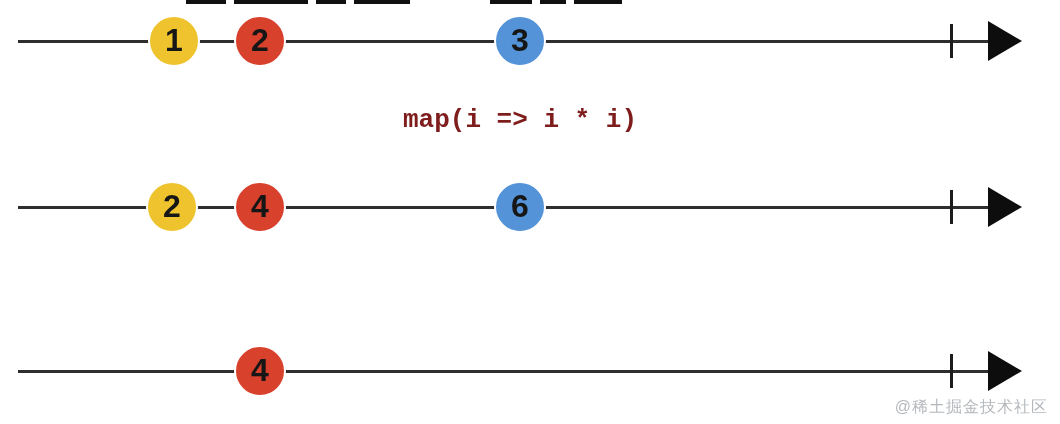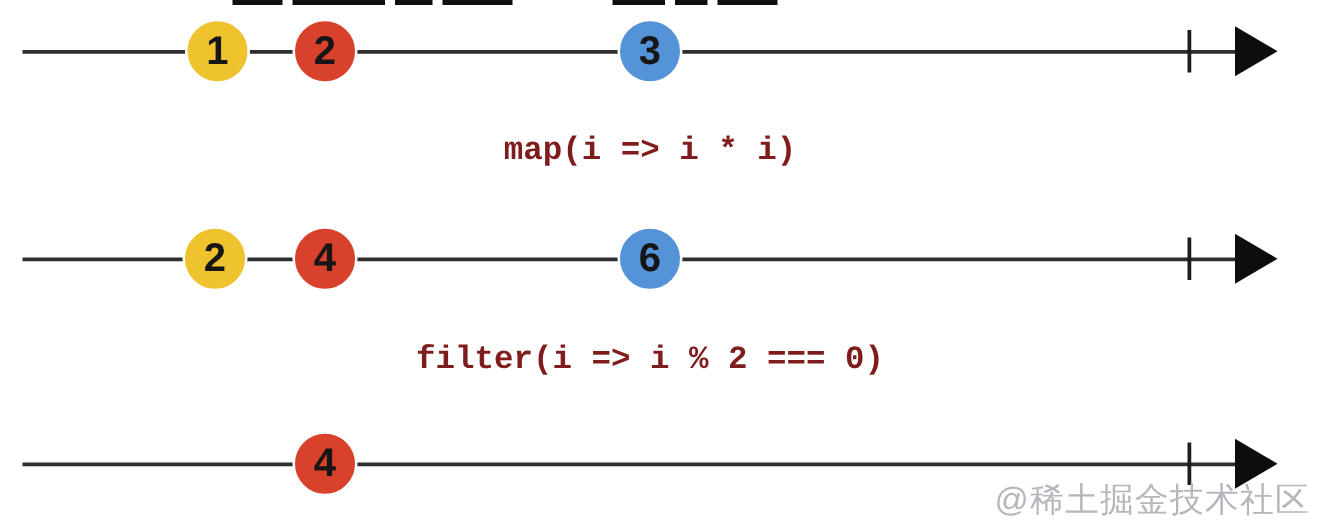--- a/index.html
+++ b/index.html
@@ -71,21 +71,21 @@
     font-size: 26px;
     font-weight: 700;
     color: #7f1d1d;
     white-space: nowrap;
   }
   .watermark {
     position: absolute;
     right: 12px;
     bottom: 6px;
     font-family: "Liberation Sans", sans-serif;
-    font-size: 27px;
+    font-size: 16px;
     color: #b4b8bc;
     letter-spacing: 1px;
     white-space: nowrap;
   }
 </style>
 </head>
 <body>
 
 <div id="canvas">
 
@@ -118,21 +118,20 @@
   <div class="marble" style="left: 146px; top: 181px; background: rgb(238, 195, 46);">
     <span class="marble-value">2</span>
   </div>
   <div class="marble" style="left: 234px; top: 181px; background: rgb(216, 65, 44);">
     <span class="marble-value">4</span>
   </div>
   <div class="marble" style="left: 494px; top: 181px; background: rgb(84, 147, 216);">
     <span class="marble-value">6</span>
   </div>
 
-  <div class="operator-label" style="top:272px;">filter(i =&gt; i % 2 === 0)</div>
 
   <div class="timeline-line" style="top:370px;"></div>
   <div class="completion-tick" style="top:354px;"></div>
   <div class="arrowhead" style="top:351px;"></div>
   <div class="marble" style="left: 234px; top: 345px; background: rgb(216, 65, 44);">
     <span class="marble-value">4</span>
   </div>
 
   <div class="watermark">@稀土掘金技术社区</div>
 

